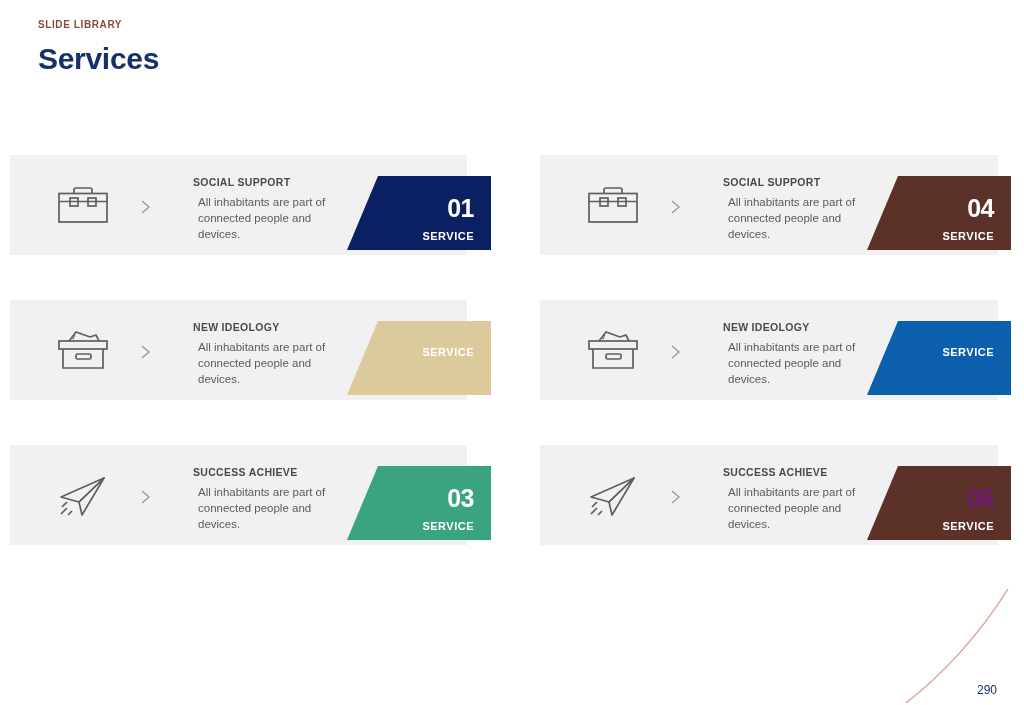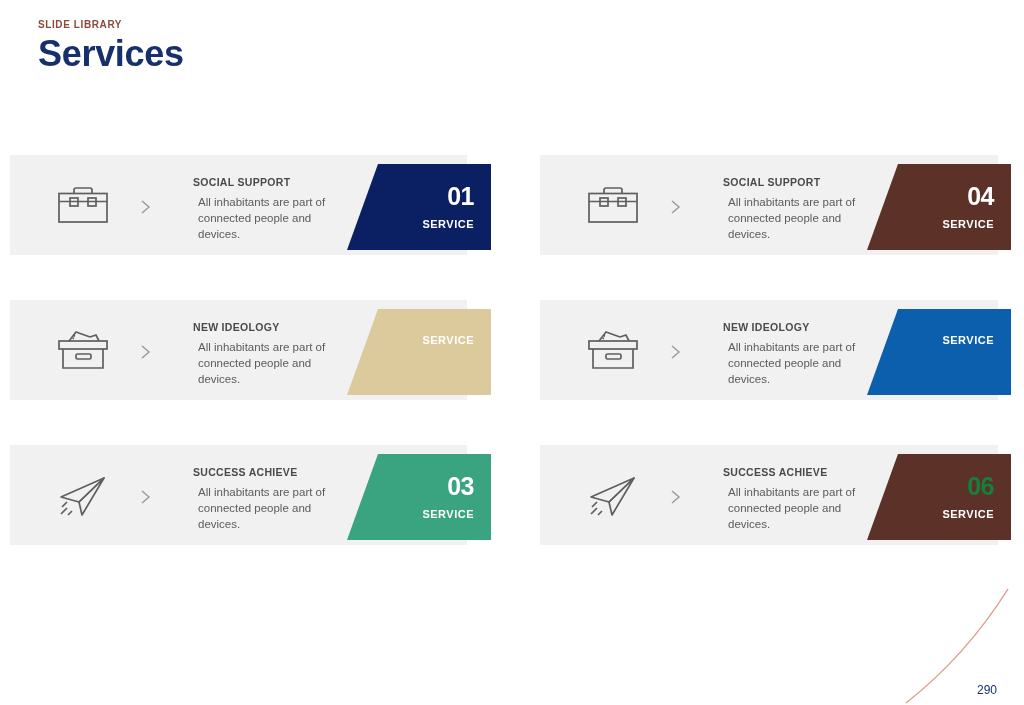--- a/index.html
+++ b/index.html
@@ -25,25 +25,25 @@
   #eyebrow {
     font-size: 10px;
     font-weight: bold;
     letter-spacing: 0.6px;
     color: #8c4a3c;
     line-height: 14px;
     margin: 0;
     white-space: nowrap;
   }
   #page-title {
-    font-size: 36px;
+    font-size: 30px;
     font-weight: bold;
     color: #15306b;
     line-height: 36px;
-    margin: 4px 0 0 0;
+    margin: 9px 0 0 0;
     letter-spacing: -0.3px;
     white-space: nowrap;
   }
 
   
   #cards {
     position: absolute;
     left: 0;
     top: 0;
     width: 1024px;
@@ -101,23 +101,23 @@
   .card-desc {
     font-size: 11.5px;
     color: #5b5b5b;
     line-height: 16px;
     margin: 5px;
   }
 
   
   .badge {
     position: absolute;
-    top: 9px;
+    top: 21px;
     width: 144px;
-    height: 86px;
+    height: 74px;
   }
   .badge-shape {
     position: absolute;
     left: 0;
     top: 0;
     width: 100%;
     height: 100%;
   }
   .badge-shape svg { display: block; width: 100%; height: 100%; }
   .badge-inner {
@@ -360,21 +360,21 @@
         <div class="card-heading" style="color: rgb(74, 74, 74);">SUCCESS ACHIEVE</div>
         <div class="card-desc" style="color: rgb(91, 91, 91);">All inhabitants are part of connected people and devices.</div>
       </div>
       <div class="badge">
         <div class="badge-shape">
           <svg viewBox="0 0 144 98" preserveAspectRatio="none">
             <path d="M31 0 H144 V98 H0 Z" fill="#5c3228"></path>
           </svg>
         </div>
         <div class="badge-inner">
-          <div class="badge-num" style="color: #15803d;">06</div>
+          <div class="badge-num" style="color: #701a75;">06</div>
           <div class="badge-label" style="color: rgb(255, 255, 255);">SERVICE</div>
         </div>
       </div>
     </div>
   </div>
 
 <div id="deco-curve">
   <svg viewBox="0 0 120 120" fill="none" preserveAspectRatio="none">
     <path d="M2 118 C 30 96, 70 58, 104 4" stroke="#dd9b8c" stroke-width="1.4" fill="none"></path>
   </svg>

